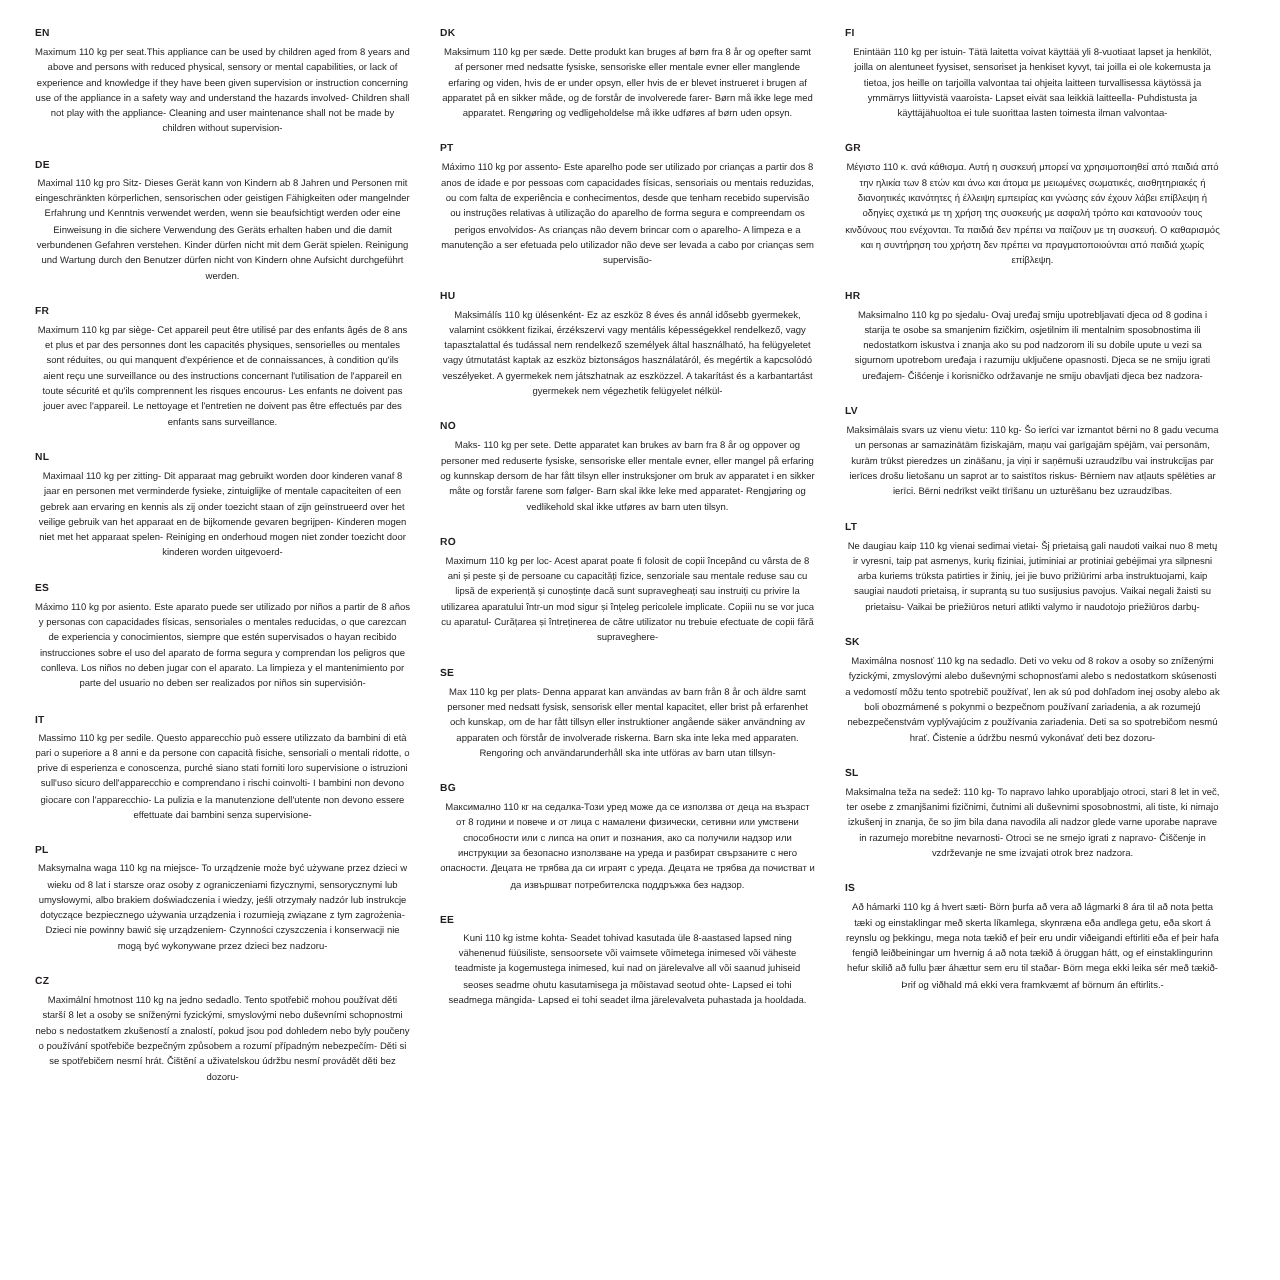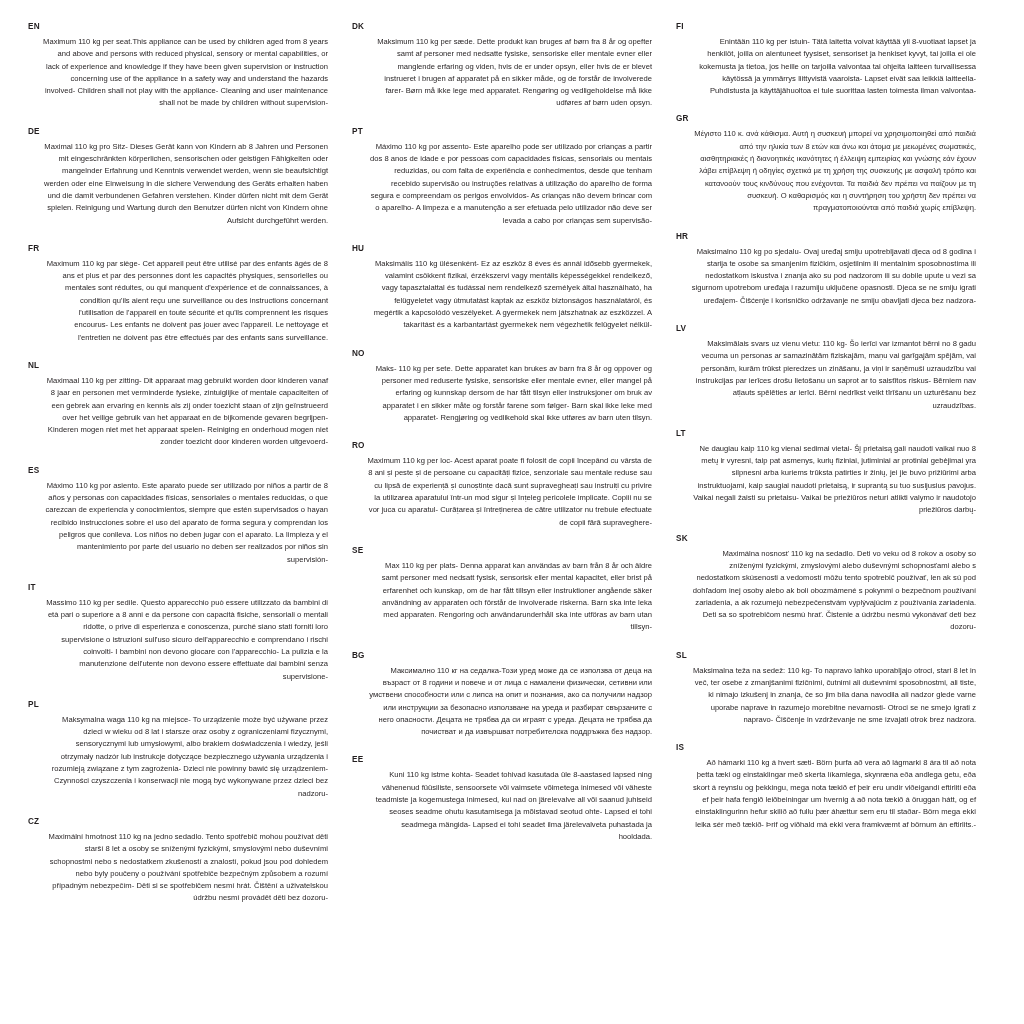--- a/index.html
+++ b/index.html
@@ -37,24 +37,23 @@
   .lang {
     font-size: 8.2px;
     font-weight: bold;
     letter-spacing: 0.2px;
     margin-bottom: 5px;
     color: #231f20;
   }
   .body-text {
     font-size: 7.6px;
     line-height: 1.62;
-    text-align: right;
+    text-align: center;
     color: #231f20;
     word-spacing: 0.1px;
-    margin-left: 15px;
   }
 </style>
 </head>
 <body>
 
 <div id="page">
   <div class="columns">
 
     <div class="column">
       <div class="block">

